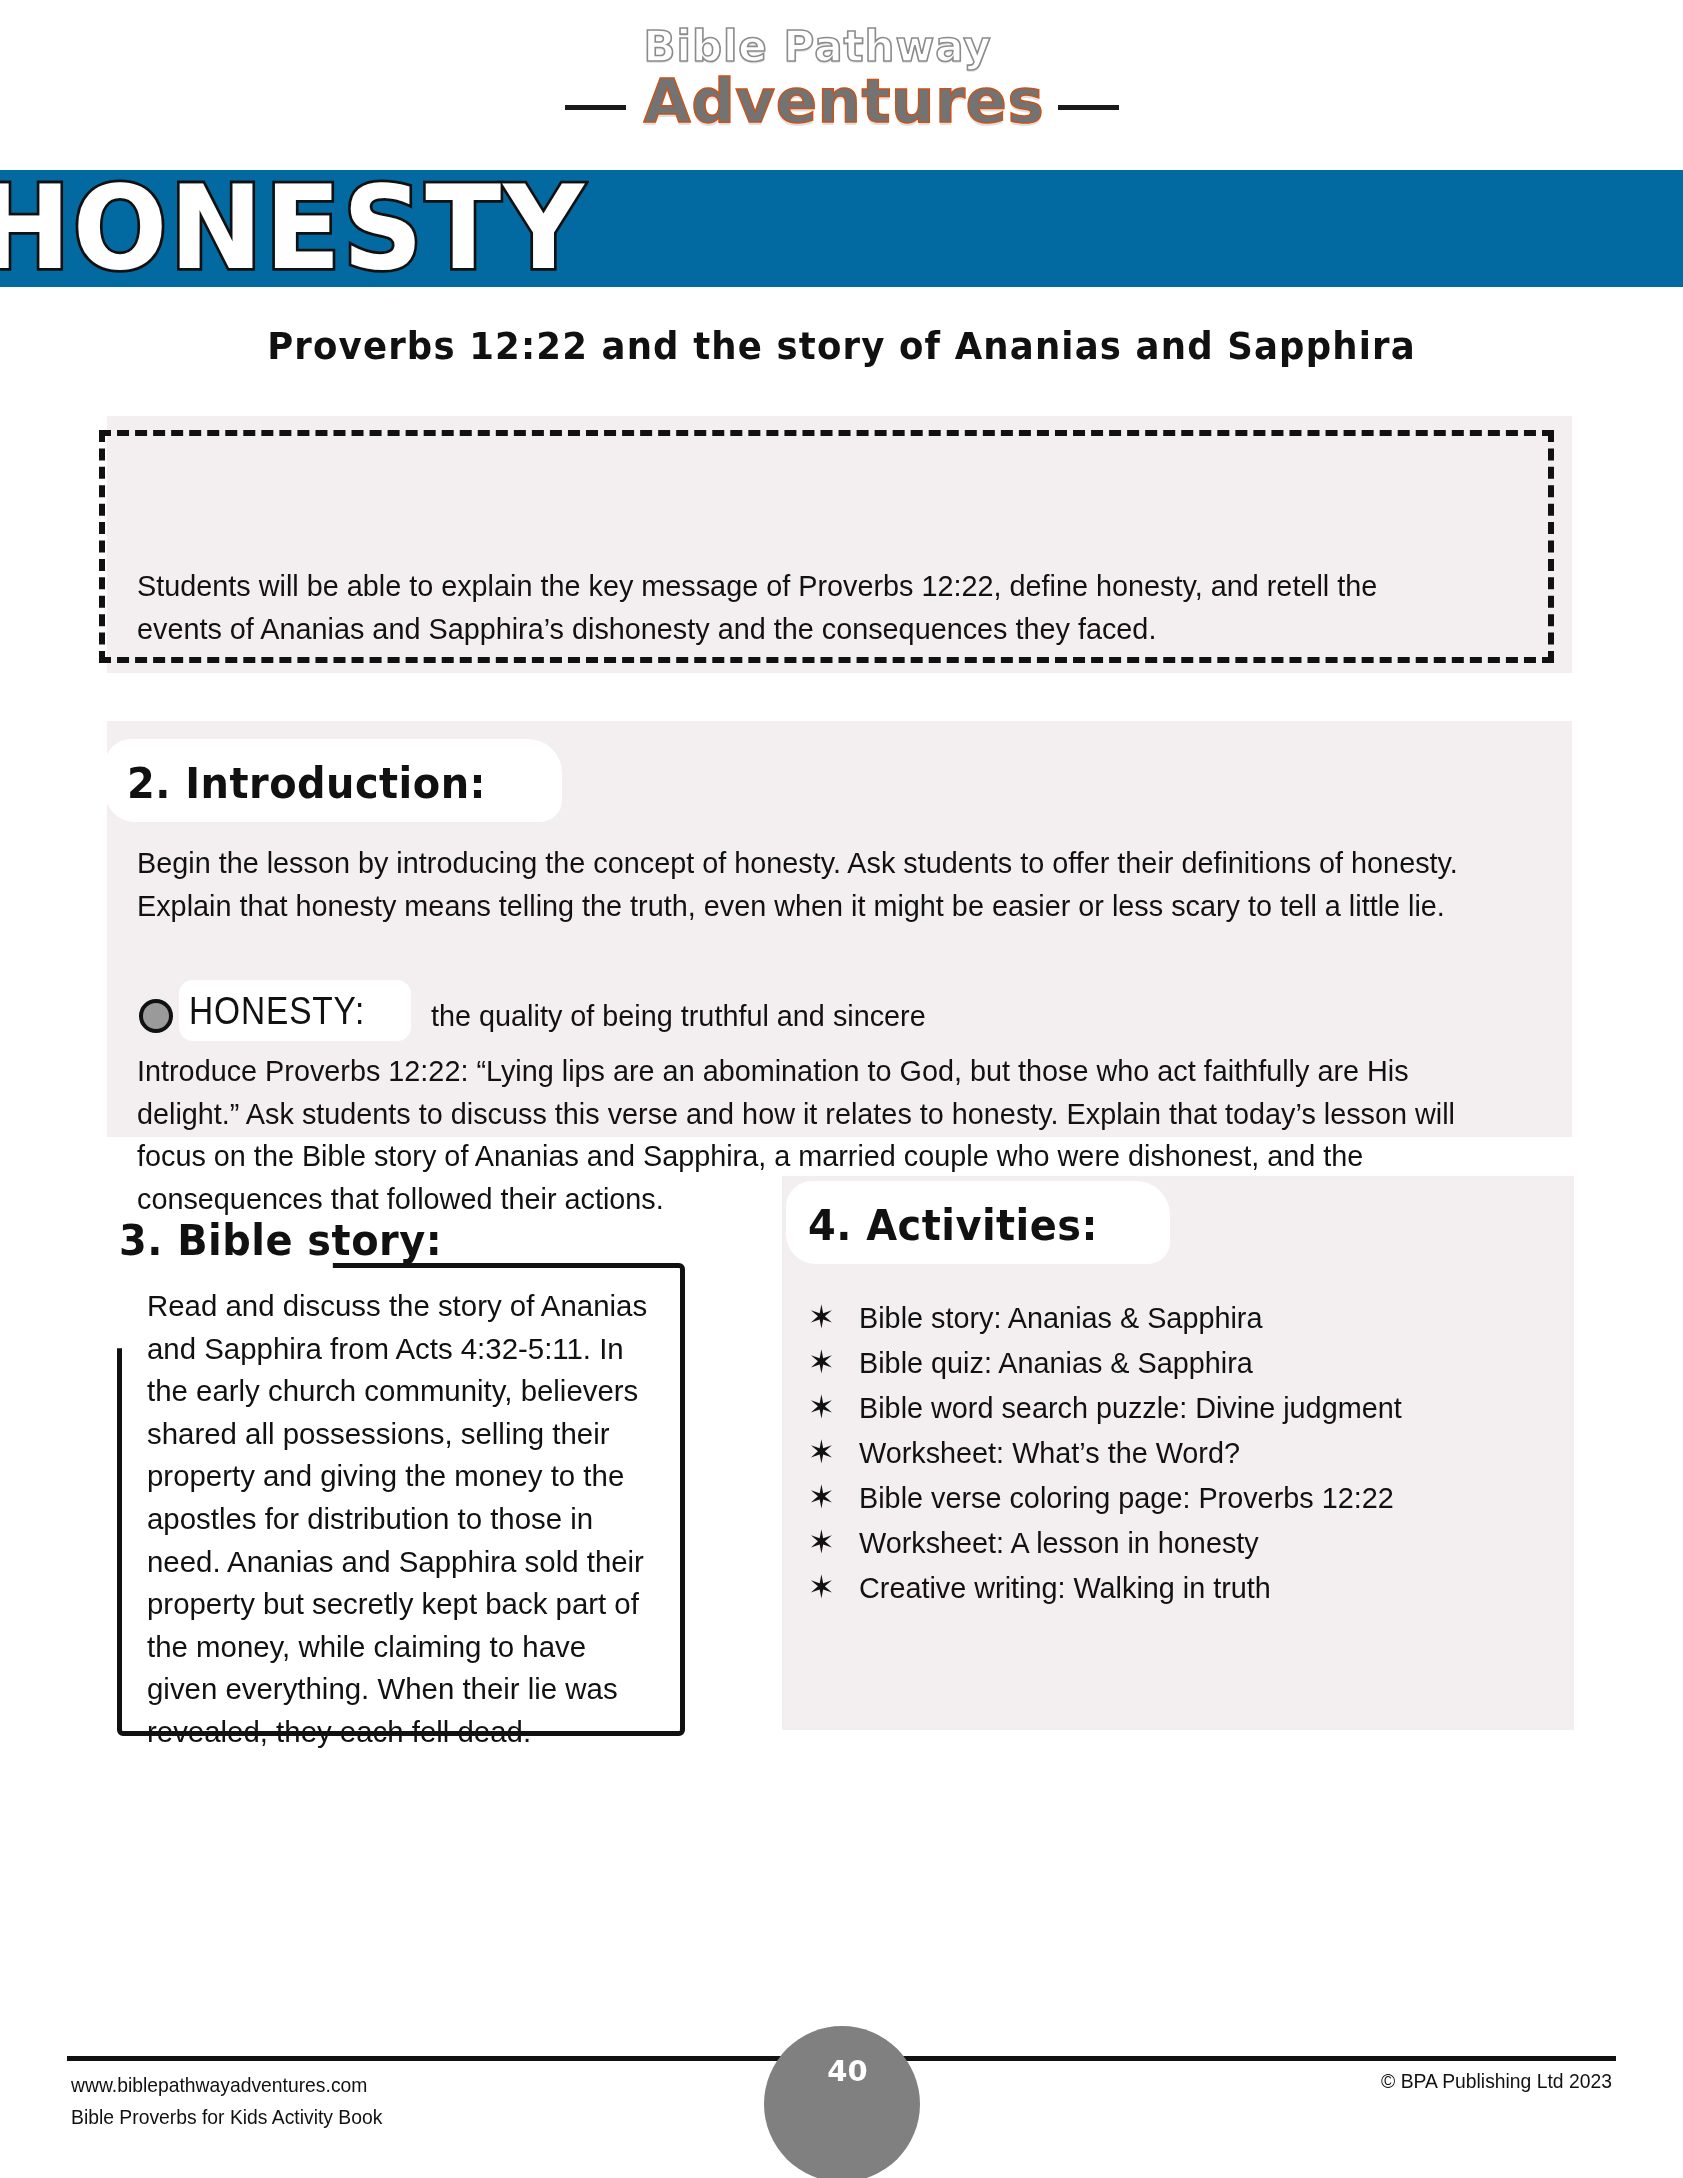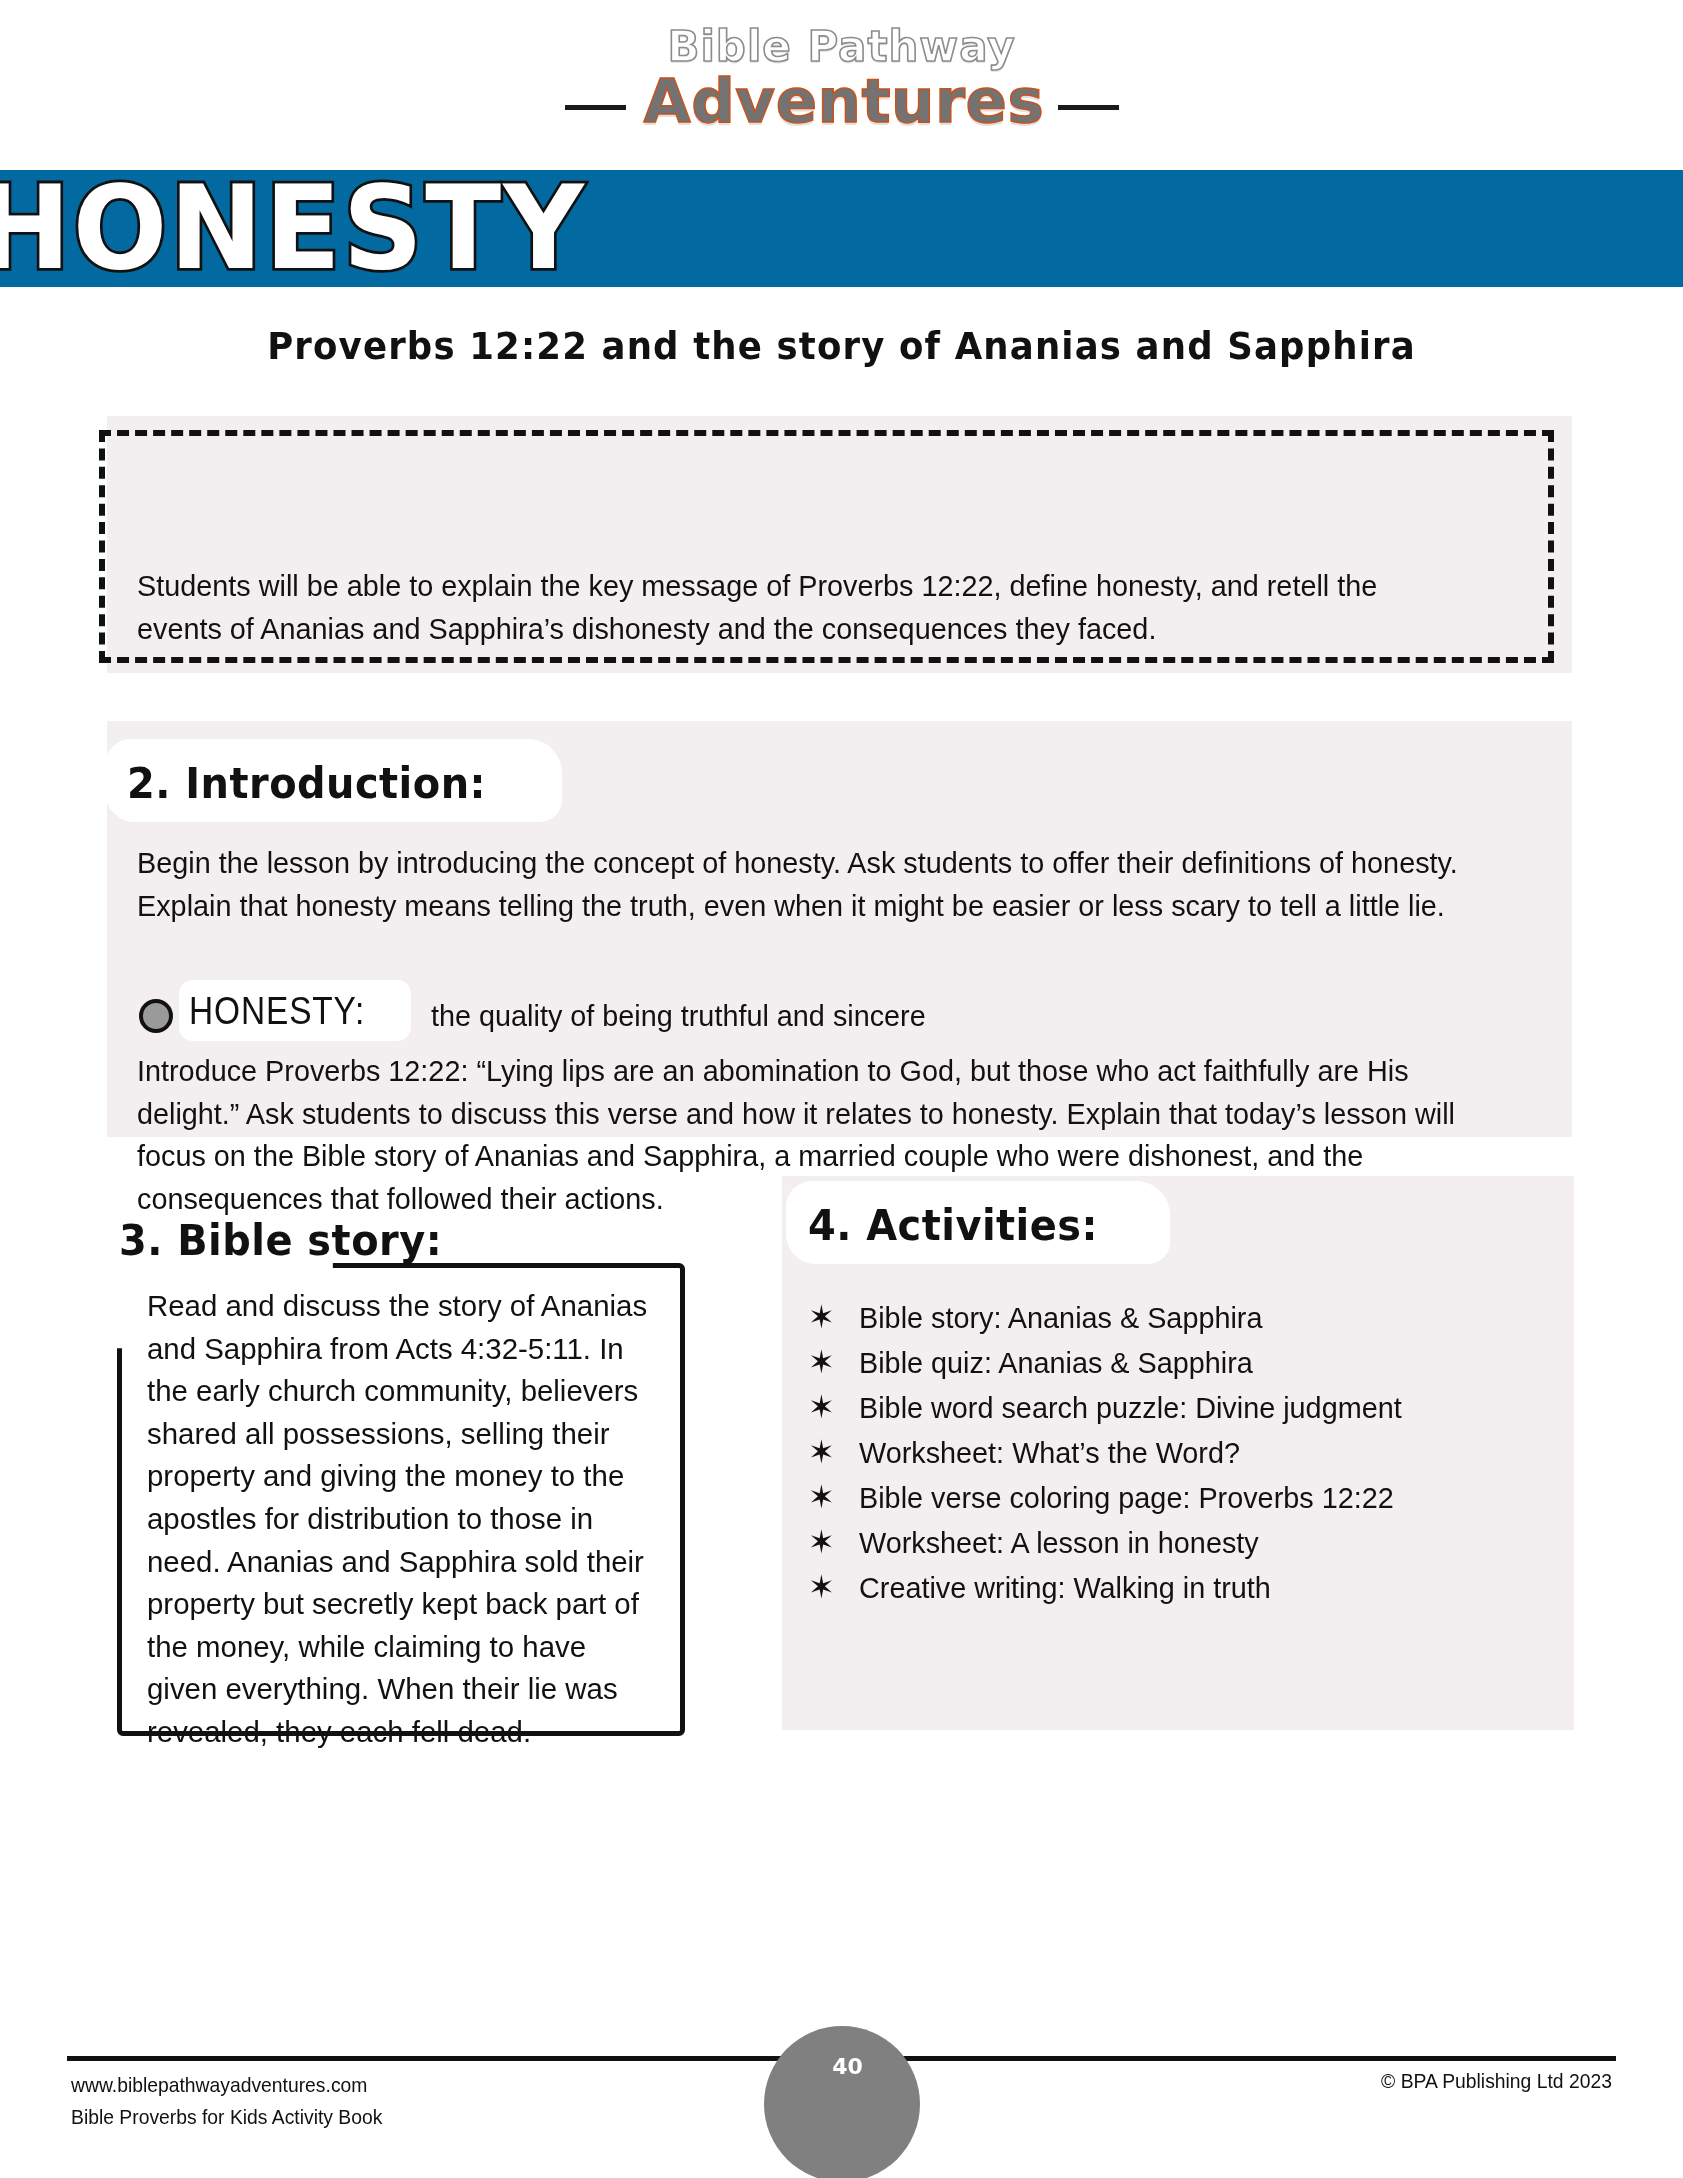--- a/index.html
+++ b/index.html
@@ -40,21 +40,21 @@
   .brand-words {
     position: relative;
     width: 396px;
     height: 139px;
   }
   .brand-top {
     position: absolute;
     top: 8px;
     left: 0;
     right: 0;
-    text-align: center;
+    text-align: left;
     font-family: "DejaVu Sans", sans-serif;
     font-size: 42px;
     font-weight: 700;
     letter-spacing: 1px;
     color: #ffffff;
     -webkit-text-stroke: 1.6px #8c8c8c;
     text-shadow: 0 2px 0 rgba(0,0,0,0.10);
   }
   .brand-bottom {
     position: absolute;
@@ -407,21 +407,21 @@
     border-radius: 50%;
     background: #808080;
     display: flex;
     align-items: flex-start;
     justify-content: center;
     padding-top: 28px;
     box-sizing: border-box;
   }
   .page-num {
     font-family: "DejaVu Sans", sans-serif;
-    font-size: 22px;
+    font-size: 29px;
     font-weight: 700;
     color: #ffffff;
     margin-left: 12px;
   }
 </style>
 </head>
 <body>
 
 <div class="brand-header">
   <div class="brand-logo">

